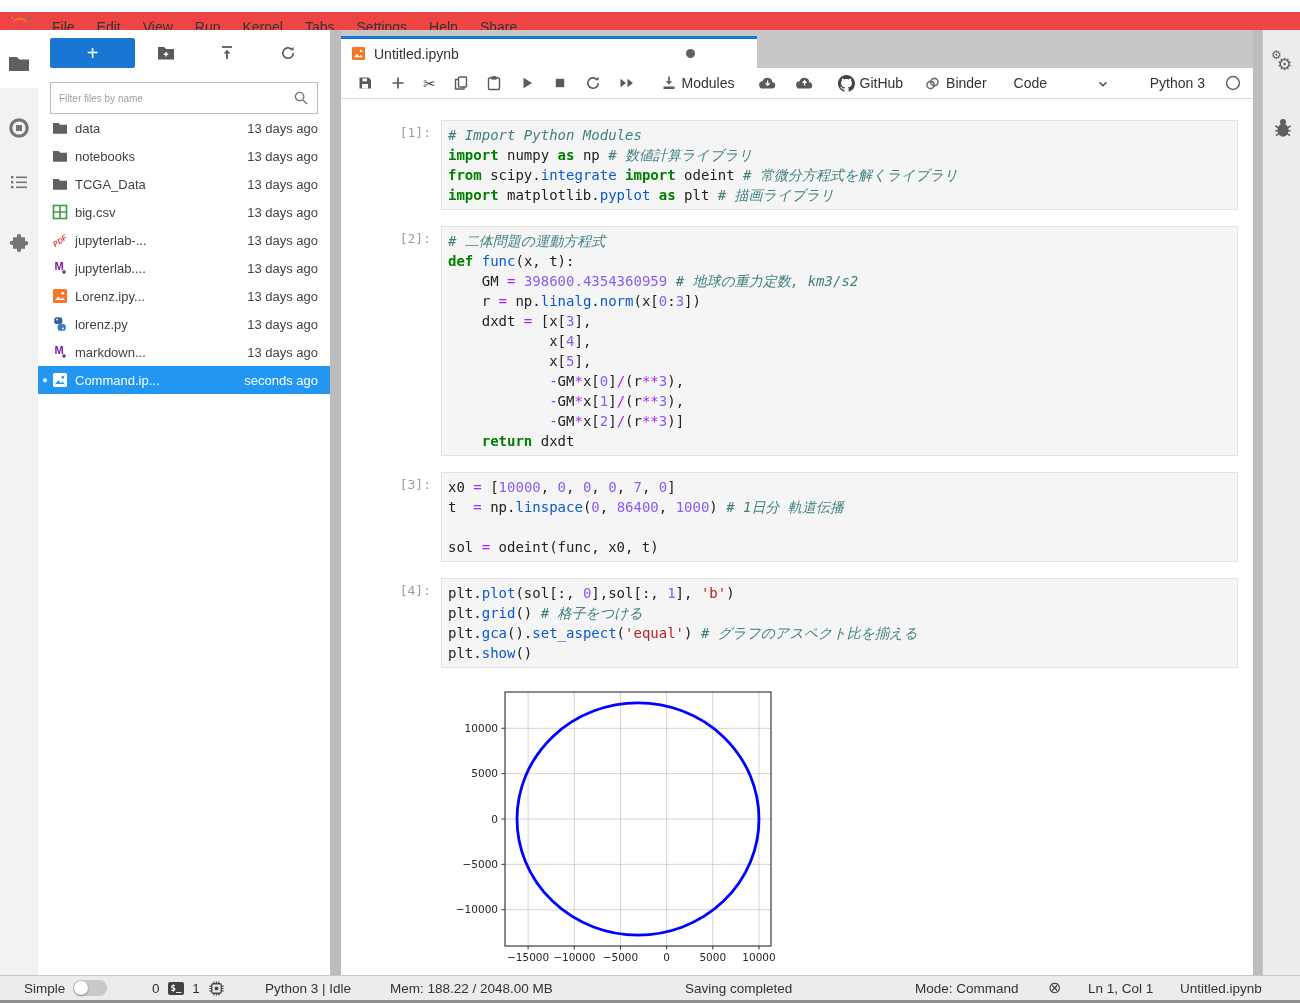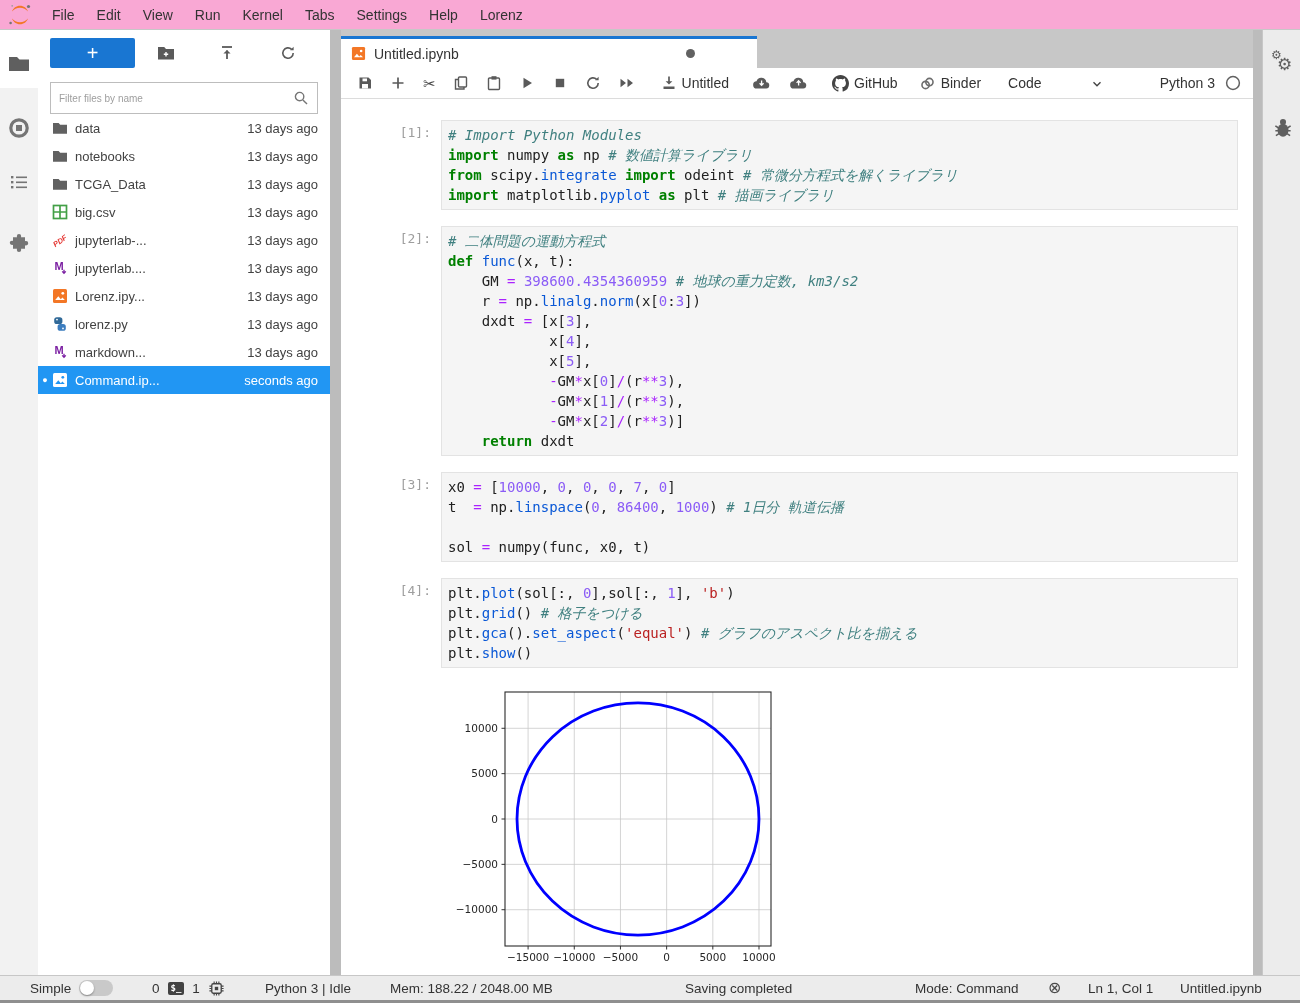--- a/index.html
+++ b/index.html
@@ -1,21 +1,21 @@
 <!DOCTYPE html>
 <html><head>
 <meta charset="utf-8">
 <style>
   * { margin:0; padding:0; box-sizing:border-box; }
   html,body { background:#fff; }
   .app { position:relative; width:1300px; height:1003px; overflow:hidden;
          font-family:"Liberation Sans",sans-serif; color:#333; background:#fff; }
 
   
-  .menubar { position:absolute; top:0; left:0; right:0; height:30px; background:#f9a8d4;
+  .menubar { position:absolute; top:12px; left:0; right:0; height:30px; background:#ef4444;
              border-bottom:1px solid #c7c7c7; display:flex; align-items:center; }
   .jlogo { width:26px; height:24px; margin:0 8px 0 7px; }
   .menu-item { font-size:14px; color:#333; padding:4px 11px; cursor:default; }
 
   
   .left-strip { position:absolute; top:30px; bottom:28px; left:0; width:38px; background:#f2f2f2; }
   .left-strip .active-zone { position:absolute; top:0; left:0; right:0; height:58px; background:#fff; }
   .side-icon { position:absolute; left:7px; width:24px; height:24px; }
   .filebrowser { position:absolute; top:30px; bottom:28px; left:38px; width:292px; background:#fff; overflow:hidden; }
   .v-divider { position:absolute; top:30px; bottom:28px; left:330px; width:11px; background:#bcbcbc; }
@@ -47,21 +47,21 @@
   
   .tabbar { height:38px; background:#c7c7c7; display:flex; align-items:flex-end; }
   .tab { width:416px; height:32px; background:#fff; border-top:3px solid #1976d2; display:flex; align-items:center; padding:0 10px; gap:8px; }
   .tab-title { font-size:14px; color:#333; flex:none; }
   .tab-dirty { width:9px; height:9px; border-radius:50%; background:#616161; margin-left:auto; margin-right:52px; }
   .nb-toolbar { height:31px; background:#fff; border-bottom:1px solid #dcdcdc; display:flex; align-items:center; padding:0 10px 0 12px; gap:9px; }
   .tbtn { display:flex; align-items:center; gap:5px; padding:3px 4px; cursor:pointer; color:#5a5a5a; font-size:14px; }
   .tbtn svg { display:block; }
   .tlabel { font-size:14px; color:#333; }
   .celltype { display:flex; align-items:flex-end; width:96px; justify-content:space-between; margin-left:14px; cursor:pointer;gap:26px; }
-  .kernel-zone { margin-left:auto; display:flex; align-items:center; gap:10px; padding-right:2px; }
+  .kernel-zone { margin-left:auto; display:flex; align-items:center; gap:20px; padding-right:2px; }
   .kernel-name { font-size:14px; color:#333; }
 
   
   .nb-content { position:relative; height:calc(100% - 69px); overflow:hidden; background:#fff; padding-top:21px; }
   .cell { display:flex; margin-bottom:16px; }
   .cell .prompt { width:100px; flex:none; text-align:right; padding:5px 10px 0 0;
                   font-family:"DejaVu Sans Mono","Liberation Mono",monospace; font-size:13px; color:#9e9e9e; }
   .cell .input { flex:1; margin-right:15px; background:#f5f5f5; border:1px solid #e3e3e3; padding:4px 0 4px 6px; }
   .cell pre { font-family:"DejaVu Sans Mono","Liberation Mono",monospace; font-size:14px; line-height:20px; color:#212121; white-space:pre; }
   .tok-kw { color:#008000; font-weight:bold; }
@@ -99,21 +99,21 @@
     </svg>
     <div id="menu-items" style="display: flex;">
         <span class="menu-item">File</span>
         <span class="menu-item">Edit</span>
         <span class="menu-item">View</span>
         <span class="menu-item">Run</span>
         <span class="menu-item">Kernel</span>
         <span class="menu-item">Tabs</span>
         <span class="menu-item">Settings</span>
         <span class="menu-item">Help</span>
-        <span class="menu-item">Lorenz</span>
+        <span class="menu-item">Share</span>
       </div>
   </div>
 
   <div class="left-strip">
     <div class="active-zone"></div>
     <svg class="side-icon" style="top:22px" viewBox="0 0 24 24">
       <path d="M2 5h8l2.5 2.5H22V19H2z" fill="#5f5f5f"></path>
     </svg>
     <svg class="side-icon" style="top:86px" viewBox="0 0 24 24">
       <circle cx="12" cy="12" r="8.2" fill="none" stroke="#757575" stroke-width="3.2"></circle>
@@ -323,21 +323,21 @@
         <svg width="18" height="16" viewBox="0 0 18 16">
             <path d="M2.5 3.8l5.5 4.2-5.5 4.2zM9.5 3.8L15 8l-5.5 4.2z" fill="#5a5a5a"></path>
           </svg>
       </span>
       <span class="tbtn" style="margin-left:8px">
         <svg width="16" height="16" viewBox="0 0 16 16">
             <path d="M8 1.5V8" stroke="#5a5a5a" stroke-width="1.7"></path>
             <path d="M4.6 6.2L8 9.6l3.4-3.4z" fill="#5a5a5a"></path>
             <path d="M2.5 11.5h11V14h-11z" fill="#5a5a5a"></path>
           </svg>
-        <span class="tlabel">Untitled</span>
+        <span class="tlabel">Modules</span>
       </span>
       <span class="tbtn" style="margin-left:6px">
         <svg width="20" height="16" viewBox="0 0 20 16">
             <path d="M5 13.5a3.6 3.6 0 0 1-.5-7.2 5 5 0 0 1 9.8 1A3.1 3.1 0 0 1 14 13.5z" fill="#5a5a5a"></path>
             <path d="M9.6 5.5v4.4M7.6 8.2l2 2.1 2-2.1" stroke="#fff" stroke-width="1.3" fill="none"></path>
           </svg>
       </span>
       <span class="tbtn">
         <svg width="20" height="16" viewBox="0 0 20 16">
             <path d="M5 13.5a3.6 3.6 0 0 1-.5-7.2 5 5 0 0 1 9.8 1A3.1 3.1 0 0 1 14 13.5z" fill="#5a5a5a"></path>
@@ -398,21 +398,21 @@
 <span class="tok-id">    </span><span class="tok-kw">return</span><span class="tok-id"> dxdt</span>
 </pre>
           </div>
         </div>
         <div class="cell">
           <div class="prompt">[3]:</div>
           <div class="input">
             <pre><span class="tok-id">x0 </span><span class="tok-op">=</span><span class="tok-id"> [</span><span class="tok-num">10000</span><span class="tok-id">, </span><span class="tok-num">0</span><span class="tok-id">, </span><span class="tok-num">0</span><span class="tok-id">, </span><span class="tok-num">0</span><span class="tok-id">, </span><span class="tok-num">7</span><span class="tok-id">, </span><span class="tok-num">0</span><span class="tok-id">]</span>
 <span class="tok-id">t  </span><span class="tok-op">=</span><span class="tok-id"> np.</span><span class="tok-fn">linspace</span><span class="tok-id">(</span><span class="tok-num">0</span><span class="tok-id">, </span><span class="tok-num">86400</span><span class="tok-id">, </span><span class="tok-num">1000</span><span class="tok-id">) </span><span class="tok-cm"># 1日分 軌道伝播</span>
 &nbsp;
-<span class="tok-id">sol </span><span class="tok-op">=</span><span class="tok-id"> numpy(func, x0, t)</span>
+<span class="tok-id">sol </span><span class="tok-op">=</span><span class="tok-id"> odeint(func, x0, t)</span>
 </pre>
           </div>
         </div>
         <div class="cell">
           <div class="prompt">[4]:</div>
           <div class="input">
             <pre><span class="tok-id">plt.</span><span class="tok-fn">plot</span><span class="tok-id">(sol[:, </span><span class="tok-num">0</span><span class="tok-id">],sol[:, </span><span class="tok-num">1</span><span class="tok-id">], </span><span class="tok-str">'b'</span><span class="tok-id">)</span>
 <span class="tok-id">plt.</span><span class="tok-fn">grid</span><span class="tok-id">() </span><span class="tok-cm"># 格子をつける</span>
 <span class="tok-id">plt.</span><span class="tok-fn">gca</span><span class="tok-id">().</span><span class="tok-fn">set_aspect</span><span class="tok-id">(</span><span class="tok-str">'equal'</span><span class="tok-id">) </span><span class="tok-cm"># グラフのアスペクト比を揃える</span>
 <span class="tok-id">plt.</span><span class="tok-fn">show</span><span class="tok-id">()</span>
@@ -471,21 +471,21 @@
       <span style="position:absolute;top:2px;left:8px;font-size:17px">⚙</span>
     </div>
     <svg class="side-icon" style="top:86px;left:8px" viewBox="0 0 22 22">
       <ellipse cx="11" cy="13" rx="5" ry="6" fill="#5f5f5f"></ellipse>
       <circle cx="11" cy="5.5" r="2.8" fill="#5f5f5f"></circle>
       <path d="M4 9l3 2M4 13.5h3M4.5 18l2.8-1.8M18 9l-3 2M18 13.5h-3M17.5 18l-2.8-1.8" stroke="#5f5f5f" stroke-width="1.4"></path>
     </svg>
   </div>
 
   <div class="statusbar">
-    <span class="sb-item" style="left:30px">
+    <span class="sb-item" style="left:24px">
       <span>Simple</span>
       <span class="toggle">
           <span class="knob"></span>
         </span>
     </span>
     <span class="sb-item" style="left:152px">
       <span>0</span>
       <span class="term-badge">$_</span>
       <span>1</span>
       <svg width="17" height="17" viewBox="0 0 18 18">

